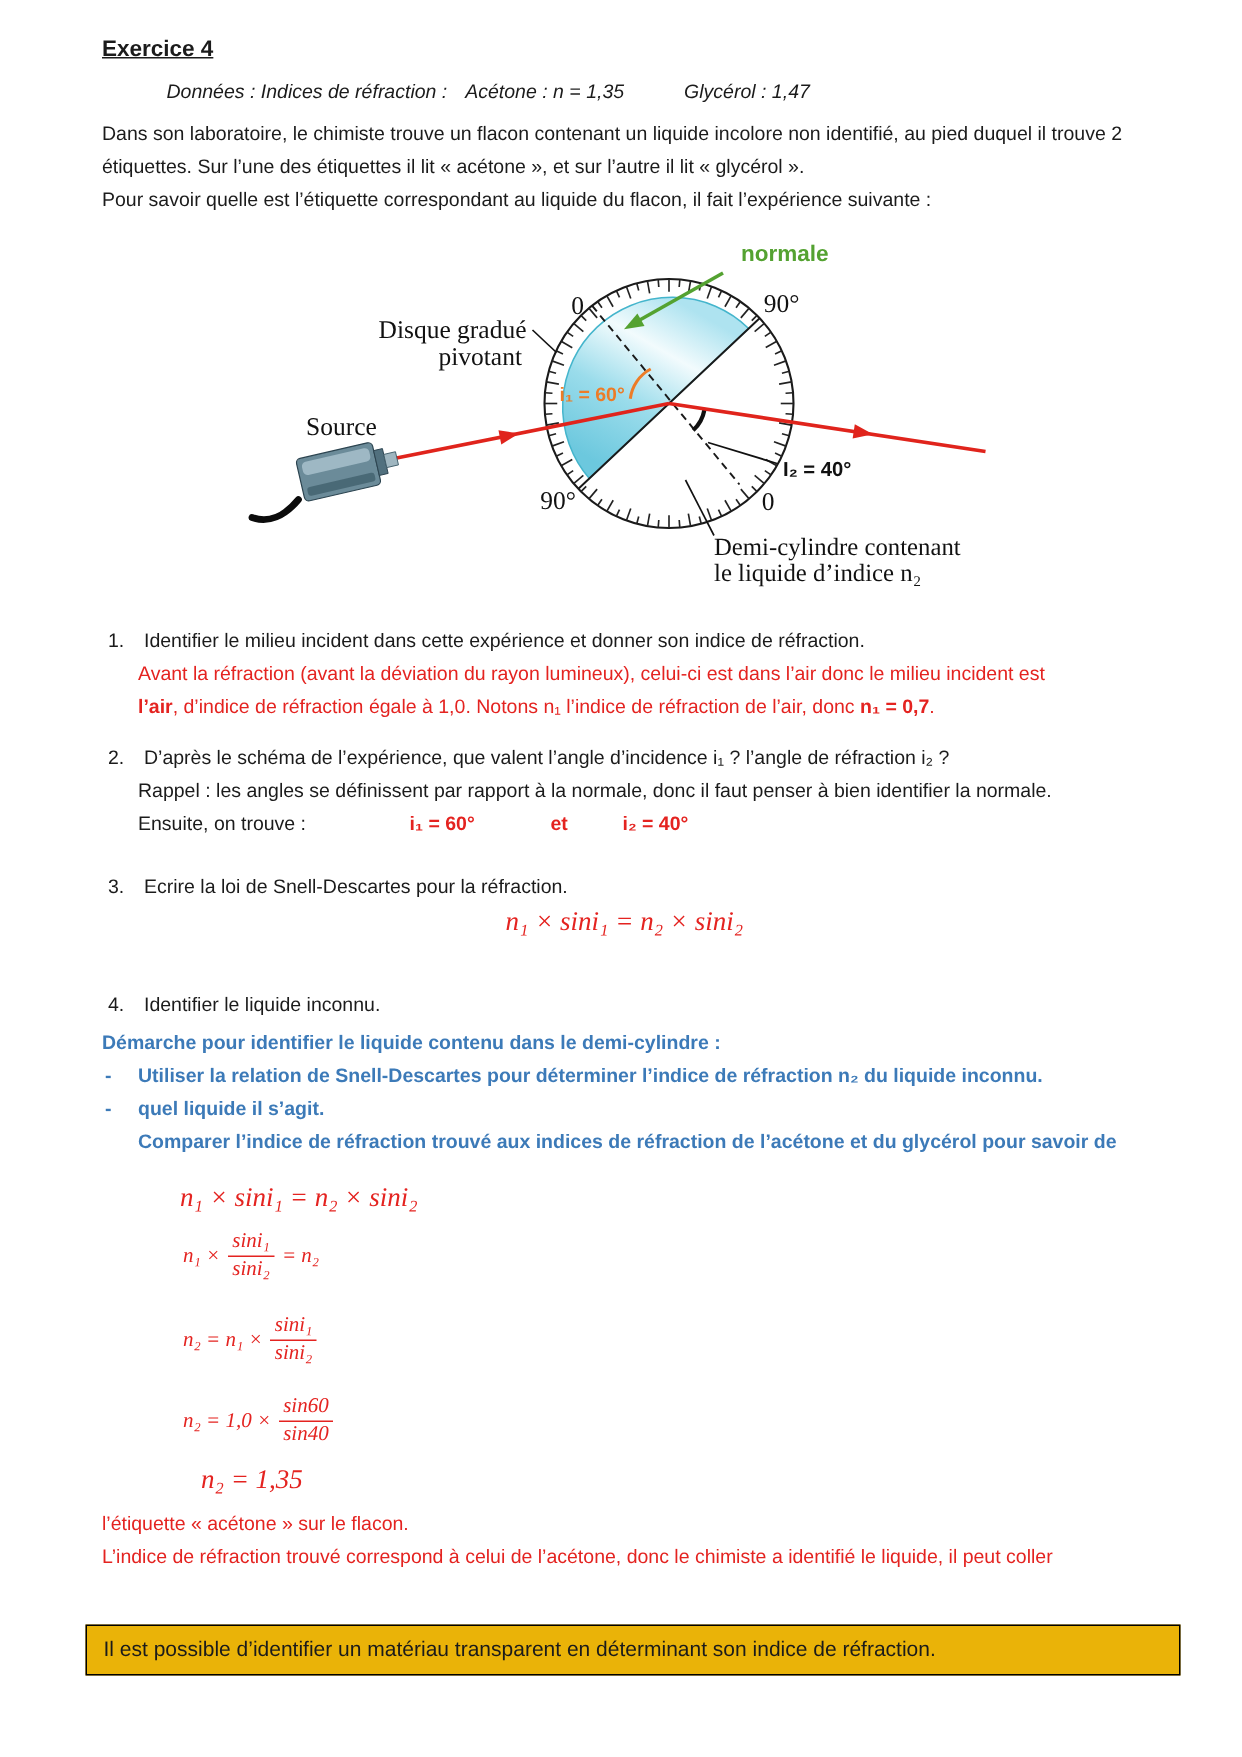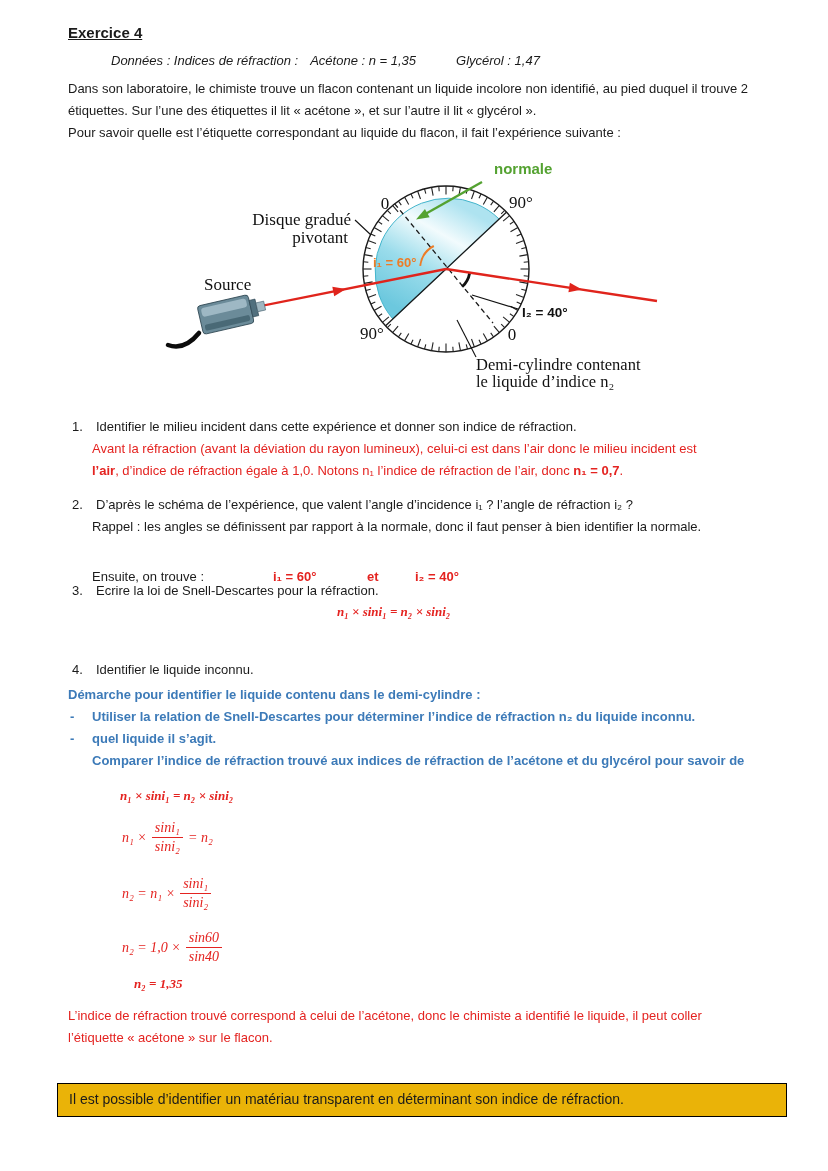--- a/index.html
+++ b/index.html
@@ -7,21 +7,21 @@
         font-family:"Liberation Sans","DejaVu Sans",sans-serif;color:#1b1b1b;font-size:13px;}
   .abs{position:absolute;white-space:nowrap;}
   .title{font-size:15px;font-weight:bold;text-decoration:underline;}
   .italic{font-style:italic;font-size:13px;margin-left:43px;}
   .line{white-space:nowrap;line-height:22px;}
   .red{color:#e42320;}
   .blue{color:#3c7ab8;font-weight:bold;}
   .b{font-weight:bold;}
   .qnum{display:inline-block;width:24px;}
   .math{color:#e42320;font-family:"Liberation Serif","DejaVu Serif",serif;font-style:italic;font-size:14px;}
-  .math.b{font-size:13px;font-weight:bold;}
+  .math.b{font-size:18px;font-weight:normal;}
   .mrow{display:flex;align-items:center;gap:5px;}
   .frac{display:inline-flex;flex-direction:column;align-items:center;line-height:1.15;}
   .frac .num{padding:0 3px 1px 3px;border-bottom:1.3px solid #e42320;}
   .frac .den{padding:1px 3px 0 3px;}
   .takeaway{border:1px solid #000000;background:#eab308;font-size:14px;padding:7px 11px 9px 11px;
             box-sizing:border-box;width:730px;}
   .asavoir{font-size:14px;font-weight:bold;}
   svg text{user-select:none;}
   .svg-serif{font-family:"Liberation Serif","DejaVu Serif",serif;}
   .svg-sans{font-family:"Liberation Sans","DejaVu Sans",sans-serif;}
@@ -185,21 +185,21 @@
   </div>
   <div class="abs line red" style="left:92px;top:438px;">Avant la réfraction (avant la déviation du rayon lumineux), celui-ci est dans l’air donc le milieu incident est</div>
   <div class="abs line red" style="left:92px;top:460px;">
     <span class="b">l’air</span><span>, d’indice de réfraction égale à 1,0. Notons n₁ l’indice de réfraction de l’air, donc </span><span class="b">n₁ = 0,7</span><span>.</span>
   </div>
 
   <div class="abs line" style="left:72px;top:494px;">
     <span class="qnum">2.</span><span>D’après le schéma de l’expérience, que valent l’angle d’incidence i₁ ? l’angle de réfraction i₂ ?</span>
   </div>
   <div class="abs line" style="left:92px;top:516px;">Rappel : les angles se définissent par rapport à la normale, donc il faut penser à bien identifier la normale.</div>
-  <div class="abs line" style="left:92px;top:538px;width:620px;margin-top:28px;">
+  <div class="abs line" style="left:92px;top:538px;width:620px;">
     <span>Ensuite, on trouve :</span>
     <span class="red b abs" style="left:181px;top:0;">i₁ = 60°</span>
     <span class="red b abs" style="left:275px;top:0;">et</span>
     <span class="red b abs" style="left:323px;top:0;">i₂ = 40°</span>
   </div>
 
   <div class="abs line" style="left:72px;top:580px;">
     <span class="qnum">3.</span><span>Ecrire la loi de Snell-Descartes pour la réfraction.</span>
   </div>
   <div class="abs math b" style="left:337px;top:604px;">n₁ × sini₁ = n₂ × sini₂</div>
@@ -239,22 +239,22 @@
     <span>n₂ = 1,0 ×</span>
     <span class="frac">
       <span class="num">sin60</span>
       <span class="den">sin40</span>
     </span>
   </div>
 
   <div class="abs math b" style="left:122px;top:976px;margin-left:12px;">n₂ = 1,35</div>
 
   <div class="abs red" style="left:68px;top:1005px;">
+    <div class="line" style="line-height:21.5px;">l’étiquette « acétone » sur le flacon.</div>
     <div class="line" style="line-height:21.5px;">L’indice de réfraction trouvé correspond à celui de l’acétone, donc le chimiste a identifié le liquide, il peut coller</div>
-    <div class="line" style="line-height:21.5px;">l’étiquette « acétone » sur le flacon.</div>
   </div>
 
   <div class="abs asavoir" style="left:68px;top:1054px;margin-top:29px;">A savoir :</div>
 
   <div class="abs takeaway" style="left:57px;top:1083px;">
     <span>Il est possible d’identifier un matériau transparent en déterminant son indice de réfraction.</span>
   </div>
 
 </div>
 

